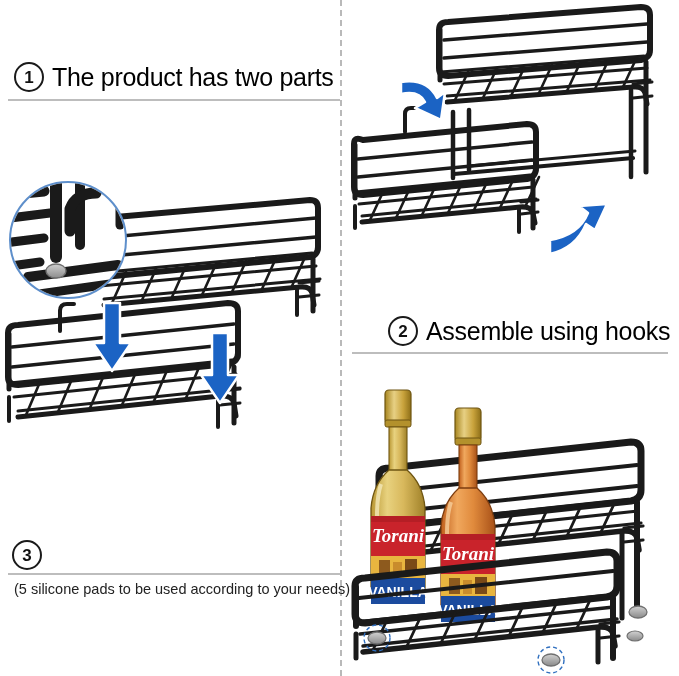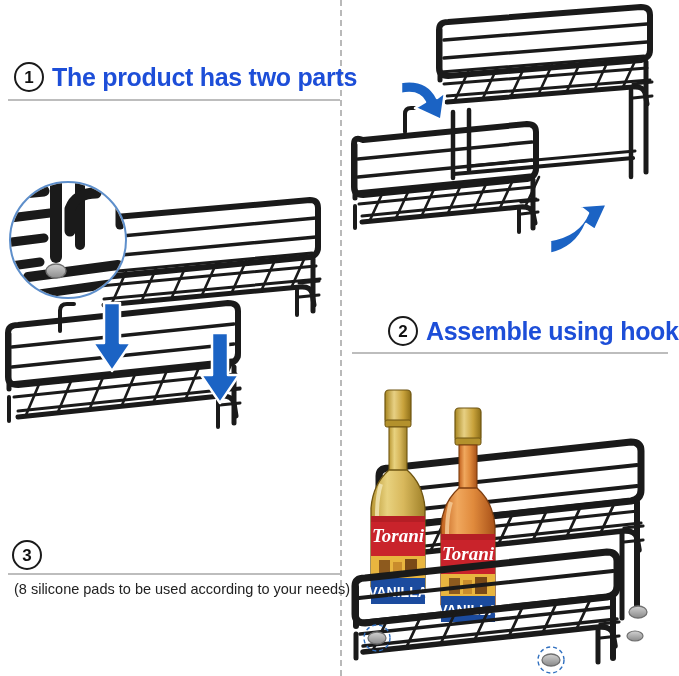--- a/index.html
+++ b/index.html
@@ -7,21 +7,21 @@
   #page{position:relative;width:679px;height:676px;background:#fff;}
 
   .divider-v{position:absolute;left:340px;top:0;width:0;height:676px;
     border-left:2px dashed #b9b9b9;}
   .rule{position:absolute;height:2px;background:#bdbdbd;}
 
   .step{position:absolute;display:flex;align-items:center;white-space:nowrap;}
   .step .num{display:inline-flex;align-items:center;justify-content:center;
     width:26px;height:26px;border:2px solid #1a1a1a;border-radius:50%;
     font-size:17px;font-weight:700;color:#111;margin-right:8px;line-height:1;}
-  .step .txt{font-size:25px;font-weight:700;color:#1d4ed8;letter-spacing:-0.3px;text-align:center;}
+  .step .txt{font-size:25px;font-weight:400;color:#000000;letter-spacing:-0.3px;text-align:center;}
   .sub{position:absolute;font-size:14.5px;color:#222;white-space:nowrap;}
 
   svg{display:block;overflow:visible;}
   .art{position:absolute;}
 </style>
 </head>
 <body>
 
 <div id="page">
 
@@ -36,21 +36,21 @@
   <div class="step" style="left:388px;top:316px;">
     <span class="num">2</span>
     <span class="txt">Assemble using hooks</span>
   </div>
   <div class="rule" style="left:352px;top:352px;width:316px;"></div>
 
   <div class="step" style="left:12px;top:540px;">
     <span class="num">3</span>
   </div>
   <div class="rule" style="left:8px;top:573px;width:332px;"></div>
-  <div class="sub" style="left:14px;top:581px;">(8 silicone pads to be used according to your needs)</div>
+  <div class="sub" style="left:14px;top:581px;">(5 silicone pads to be used according to your needs)</div>
 
   <div class="art" style="left:0px;top:185px;">
     <svg width="340" height="300" viewBox="0 0 340 300">
       <defs>
         <linearGradient id="padg" x1="0" y1="0" x2="0" y2="1">
           <stop offset="0" stop-color="#cfcfcf"></stop>
             <stop offset="1" stop-color="#8d8d8d"></stop>
         </linearGradient>
       </defs>
 

